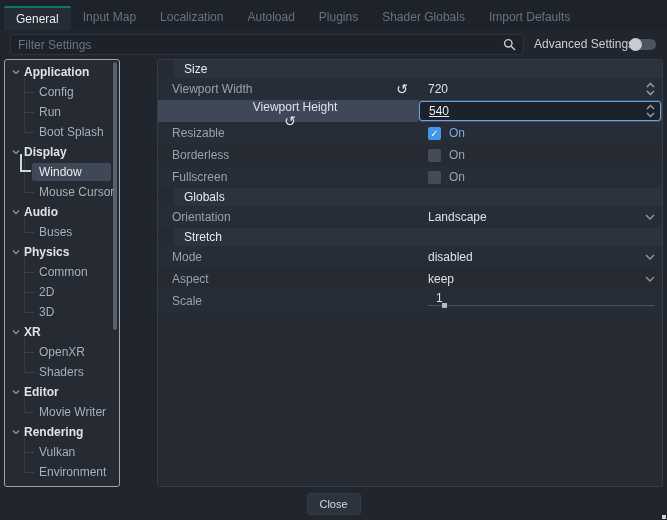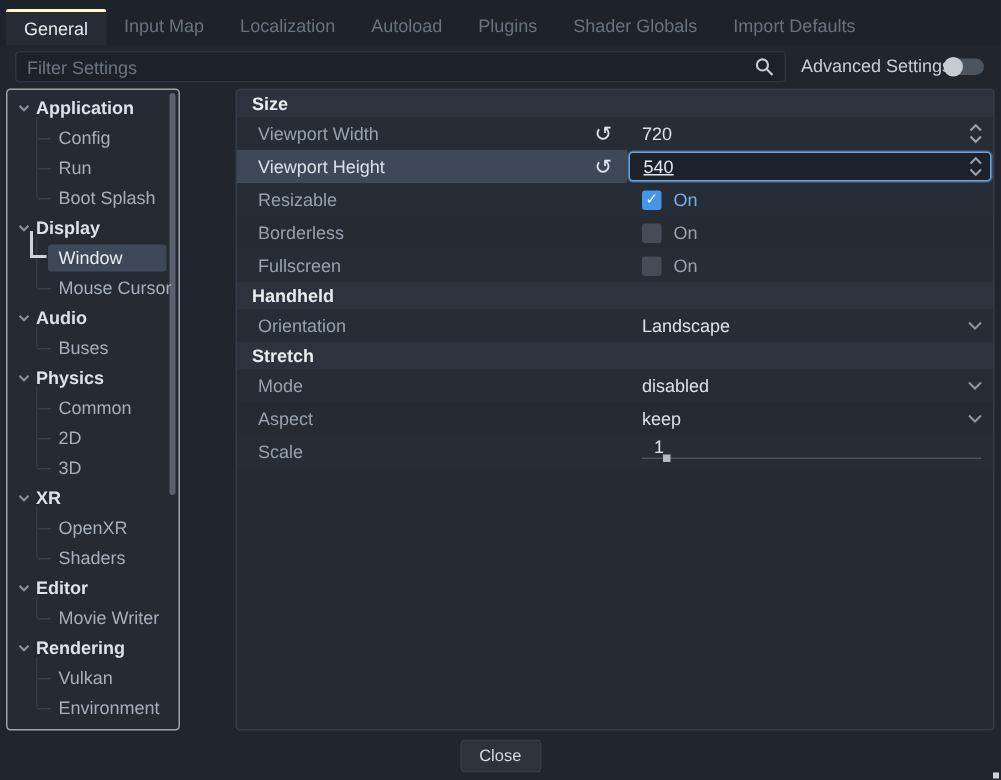--- a/index.html
+++ b/index.html
@@ -7,21 +7,21 @@
   body {
     position:relative; overflow:hidden;
     background:#21262e;
     font-family:"Liberation Sans", sans-serif;
     font-size:12px; color:#c6ccd6;
   }
   
   .tabbar { position:absolute; left:0; top:0; width:667px; height:30px;
     background:#1e232b; display:flex; align-items:flex-end; padding-left:4px; }
   .tab { height:24px; line-height:22px; padding:0 12px; color:#68727f; cursor:default; }
-  .tab.active { background:#262c35; color:#e6e9ee; border-top:2px solid #fef9c3;
+  .tab.active { background:#262c35; color:#e6e9ee; border-top:2px solid #0f766e;
     border-radius:2px 2px 0 0; }
   
   .filterrow { position:absolute; left:0; top:30px; width:667px; height:29px; }
   .filter-input { position:absolute; left:10px; top:4px; width:514px; height:21px;
     background:#1d222a; border:1px solid #2e3540; border-radius:3px;
     display:flex; align-items:center; padding:0 7px; }
   .filter-input input { flex:1; background:transparent; border:none; outline:none;
     color:#cdd3dc; font-family:inherit; font-size:12px; }
   .filter-input input::placeholder { color:#6b7482; }
   .adv-label { position:absolute; left:534px; top:0; height:29px; line-height:29px; color:#c9ced6; }
@@ -48,27 +48,27 @@
   .trow.item .lbl { position:relative; z-index:2; }
   .trow.item.selected .hl { position:absolute; left:27px; right:8px; top:1px; bottom:1px;
     background:#3e4857; border-radius:2px; z-index:1; }
   .trow.item.selected { color:#e8ecf1; }
   .elbow { position:absolute; left:15px; top:-8px; width:11px; height:18px;
     border-left:2px solid #cfd5dd; border-bottom:2px solid #cfd5dd; z-index:2; }
   .vscroll { position:absolute; right:2px; top:2px; width:4px; height:268px;
     background:#59606e; border-radius:2px; cursor:pointer; }
   
   .sheader { height:18px; background:#2d333e; display:flex; align-items:center;
-    padding-left:10px; font-weight:bold; color:#e8ebf0; }
+    padding-left:10px; font-weight:normal; color:#e8ebf0;margin-left:16px; }
   .prow { height:22px; display:flex; align-items:stretch; }
   .prow.alt { background:#272d37; }
   .plabel { width:260px; display:flex; align-items:center; padding-left:14px; color:#97a1af; }
   .plabel .txt { flex:1; }
   .revert { color:#e0e4ea; font-size:14px; margin-right:10px; cursor:pointer; line-height:1; }
-  .prow.selected .plabel { background:#3e4857; color:#dce1e9; }
+  .prow.selected .plabel { background:#3e4857; color:#dce1e9;flex-direction:column; }
   .pvalue { flex:1; position:relative; display:flex; align-items:center;
     padding-left:10px; color:#dde1e7; }
   .spin { position:absolute; right:7px; top:4px; cursor:pointer; }
   .ddarrow { position:absolute; right:7px; top:8px; cursor:pointer; }
   .editbox { position:absolute; left:1px; right:1px; top:1px; bottom:1px;
     background:#1d222a; border:1px solid #6aa3de; border-radius:3px;
     box-shadow:0 0 0 1px rgba(106,163,222,.30);
     display:flex; align-items:center; padding-left:9px; color:#e4e8ee;text-decoration:underline; }
   .cb { width:13px; height:13px; border-radius:2px; background:#454c58; margin-right:8px;
     flex:0 0 auto; text-align:center; line-height:13px; font-size:10px; color:#fff; cursor:pointer; }
@@ -317,21 +317,21 @@
   <div class="prow alt">
     <div class="plabel">
       <span class="txt">Fullscreen</span>
     </div>
     <div class="pvalue">
       <span class="cb"></span>
       <span class="on-label unchecked">On</span>
     </div>
   </div>
 
-  <div class="sheader">Handheld</div>
+  <div class="sheader">Globals</div>
 
   <div class="prow alt">
     <div class="plabel">
       <span class="txt">Orientation</span>
     </div>
     <div class="pvalue">
       <span>Landscape</span>
       <span class="ddarrow">
         <svg width="10" height="6" viewBox="0 0 10 6">
             <path d="M1 1 L5 5 L9 1" fill="none" stroke="#8d96a4" stroke-width="1.4"></path>

